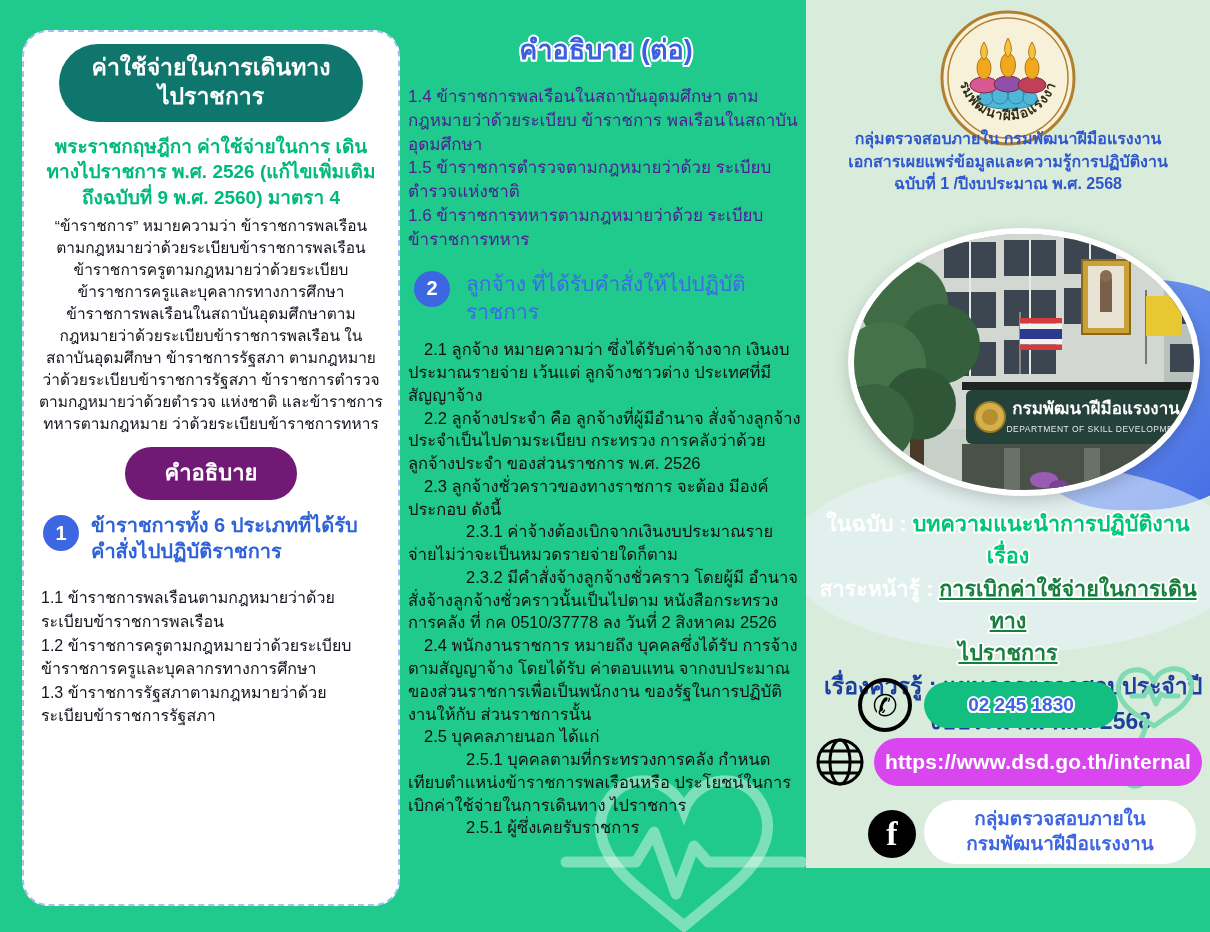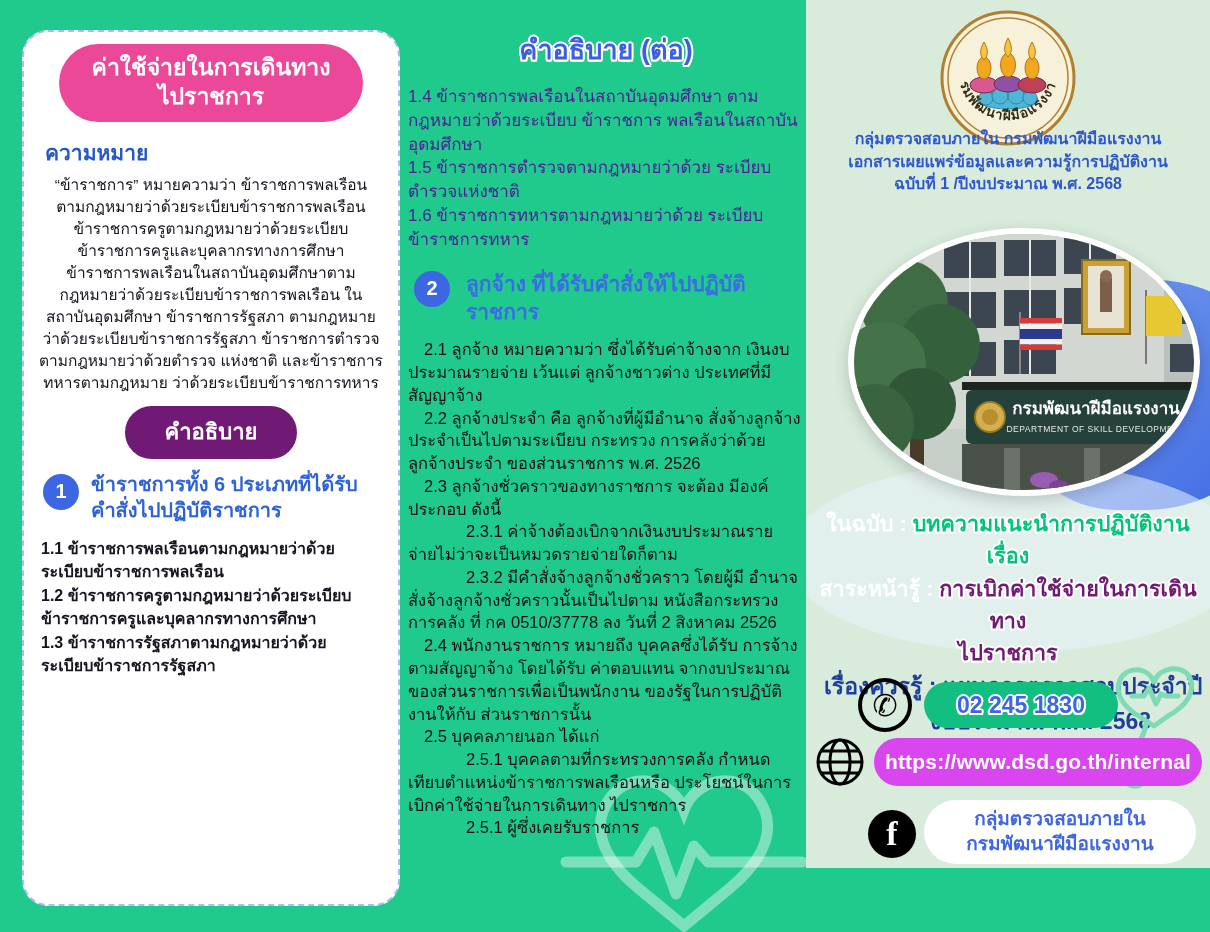--- a/index.html
+++ b/index.html
@@ -17,21 +17,21 @@
                 0 -2px 0 #fff,0 2px 0 #fff,-2px 0 0 #fff,2px 0 0 #fff;
   }
   
   .left-card {
     position:absolute; left:22px; top:30px; width:378px; height:876px;
     background:#ffffff; border:2px dashed #a6c0f2; border-radius:26px;
     padding:8px 15px 6px;
   }
   .title-pill {
     margin:4px auto 0; width:304px; min-height:72px;
-    background:#ec4899; border-radius:46px;
+    background:#0f766e; border-radius:46px;
     color:#fff; font-weight:bold; font-size:23px; text-align:center;
     padding:9px 8px 11px; line-height:1.25;
   }
   .left-subtitle {
     margin:12px auto 0; width:330px; text-align:center;
     font-size:19px; font-weight:bold; color:#00b97c; line-height:1.35;
   }
   .meaning-heading { margin:14px 0 0 6px; font-size:21px; font-weight:bold; color:#2458c8; }
   .meaning-text { margin-top:5px; text-align:center; font-size:15.5px; line-height:1.42; color:#15151f; }
   .employee-text { margin-top:14px; text-align:center; font-size:15.5px; font-weight:bold; line-height:1.45; color:#15151f; }
@@ -39,31 +39,31 @@
     margin:12px auto 0; width:172px; background:#701a75; border-radius:34px;
     color:#fff; font-weight:bold; font-size:22px; text-align:center; padding:8px 0 10px;
   }
   .item-row { display:flex; gap:12px; margin:12px 0 0 4px; align-items:flex-start; }
   .num-circle {
     flex:0 0 36px; width:36px; height:36px; border-radius:50%;
     background:#3d66e2; color:#fff; font-weight:bold; font-size:20px;
     display:flex; align-items:center; justify-content:center; margin-top:3px;
   }
   .item-heading { color:#2e62d9; font-weight:bold; font-size:20px; line-height:1.3; }
-  .points { margin:14px 2px 0;font-weight:bold; }
+  .points { margin:22px 2px 0; }
   .points p { font-size:16px; line-height:1.45; margin:1px 0; }
   
   .middle { position:absolute; left:408px; top:28px; width:396px; }
   .middle-heading {
     text-align:center; color:#3c5fe0; font-weight:bold; font-size:27px;
   }
   .middle-points { margin-top:14px; font-size:17px; line-height:1.4; color:#4c1d95; }
   .middle-points p { margin:0; }
   .item2-row { display:flex; gap:16px; margin:16px 0 0 6px; align-items:flex-start; }
-  .item2-heading { color:#3d6ae8; font-weight:bold; font-size:21px; line-height:1.35; padding-top:2px; }
+  .item2-heading { color:#3d6ae8; font-weight:normal; font-size:21px; line-height:1.35; padding-top:2px; }
   .middle-paras { margin-top:12px; font-size:16.5px; line-height:1.38; color:#101018; }
   .middle-paras p { margin:0; }
   .ind1 { text-indent:16px; }
   .ind2 { text-indent:58px; }
   
   .heart-watermark { position:absolute; left:558px; top:758px; pointer-events:none; }
   
   .right-panel {
     position:absolute; left:806px; top:0; width:404px; height:868px;
     background:#d9ecdc; overflow:hidden;
@@ -82,54 +82,54 @@
     color:#2e57cc; font-weight:bold; font-size:16px; line-height:1.42; }
   .photo-oval {
     position:absolute; left:42px; top:228px; width:352px; height:268px;
     border-radius:50%; border:6px solid #ffffff; overflow:hidden;
     box-shadow:0 5px 16px rgba(0,0,0,0.18); background:#b9c6bd;
   }
   .issue-block { position:absolute; left:4px; top:508px; width:396px; line-height:1.5; }
   .ln { text-align:center; font-weight:bold; font-size:21.5px; }
   .lab-white { color:#ffffff; }
   .val-green { color:#00c578; }
-  .val-blue  { color:#701a75; }
+  .val-blue  { color:#15803d;text-decoration:underline; }
   .ln-navy { text-align:left; color:#1d3f9c; font-weight:bold; font-size:23px; padding-left:14px; }
   .ln-navy2 { text-align:left; color:#1d3f9c; font-weight:bold; font-size:23px; padding-left:120px; }
   
   .phone-circle {
     position:absolute; left:52px; top:678px; width:54px; height:54px; border-radius:50%;
     border:4px solid #000; color:#000; font-size:30px; display:flex; align-items:center; justify-content:center;
     background:transparent;
   }
   .pill { position:absolute; display:flex; align-items:center; justify-content:center;
     font-weight:bold; text-align:center; }
   .pill-phone { left:118px; top:682px; width:194px; height:46px; background:#12bf80;
-    border-radius:23px; color:#3f66e2; font-size:23px; }
+    border-radius:23px; color:#3f66e2; font-size:19px; }
   .stetho { position:absolute; left:296px; top:652px; }
   .globe-wrap { position:absolute; left:8px; top:736px; width:52px; height:52px; }
   .pill-url { left:68px; top:738px; width:328px; height:48px; background:#d946ef;
     border-radius:24px; color:#ffffff; font-size:21px; letter-spacing:0.2px; }
   .fb-circle {
     position:absolute; left:62px; top:810px; width:48px; height:48px; border-radius:50%;
     background:#000; color:#fff; font-weight:bold; font-size:34px;
     display:flex; align-items:center; justify-content:center; font-family:"Liberation Serif", serif;
   }
   .pill-fb { left:118px; top:800px; width:272px; height:64px; background:#ffffff;
     border-radius:32px; color:#3f66e2; font-size:19px; line-height:1.3; flex-direction:column; }
 </style>
 </head>
 <body>
 
 <div class="left-card">
   <div class="title-pill">
     <div>ค่าใช้จ่ายในการเดินทาง</div>
     <div>ไปราชการ</div>
   </div>
-  <div class="meaning-heading">ความหมาย</div>
+  <div class="left-subtitle outline-w">พระราชกฤษฎีกา ค่าใช้จ่ายในการ เดินทางไปราชการ พ.ศ. 2526 (แก้ไขเพิ่มเติมถึงฉบับที่ 9 พ.ศ. 2560) มาตรา 4</div>
   <div class="meaning-text">“ข้าราชการ” หมายความว่า ข้าราชการพลเรือน ตามกฎหมายว่าด้วยระเบียบข้าราชการพลเรือน ข้าราชการครูตามกฎหมายว่าด้วยระเบียบ ข้าราชการครูและบุคลากรทางการศึกษา ข้าราชการพลเรือนในสถาบันอุดมศึกษาตาม กฎหมายว่าด้วยระเบียบข้าราชการพลเรือน ในสถาบันอุดมศึกษา ข้าราชการรัฐสภา ตามกฎหมายว่าด้วยระเบียบข้าราชการรัฐสภา ข้าราชการตำรวจตามกฎหมายว่าด้วยตำรวจ แห่งชาติ และข้าราชการทหารตามกฎหมาย ว่าด้วยระเบียบข้าราชการทหาร</div>
   <div class="explain-pill">คำอธิบาย</div>
   <div class="item-row">
     <div class="num-circle">1</div>
     <div class="item-heading">ข้าราชการทั้ง 6 ประเภทที่ได้รับ คำสั่งไปปฏิบัติราชการ</div>
   </div>
   <div class="points">
     <p>1.1 ข้าราชการพลเรือนตามกฎหมายว่าด้วย ระเบียบข้าราชการพลเรือน</p>
     <p>1.2 ข้าราชการครูตามกฎหมายว่าด้วยระเบียบ ข้าราชการครูและบุคลากรทางการศึกษา</p>
     <p>1.3 ข้าราชการรัฐสภาตามกฎหมายว่าด้วย ระเบียบข้าราชการรัฐสภา</p>

